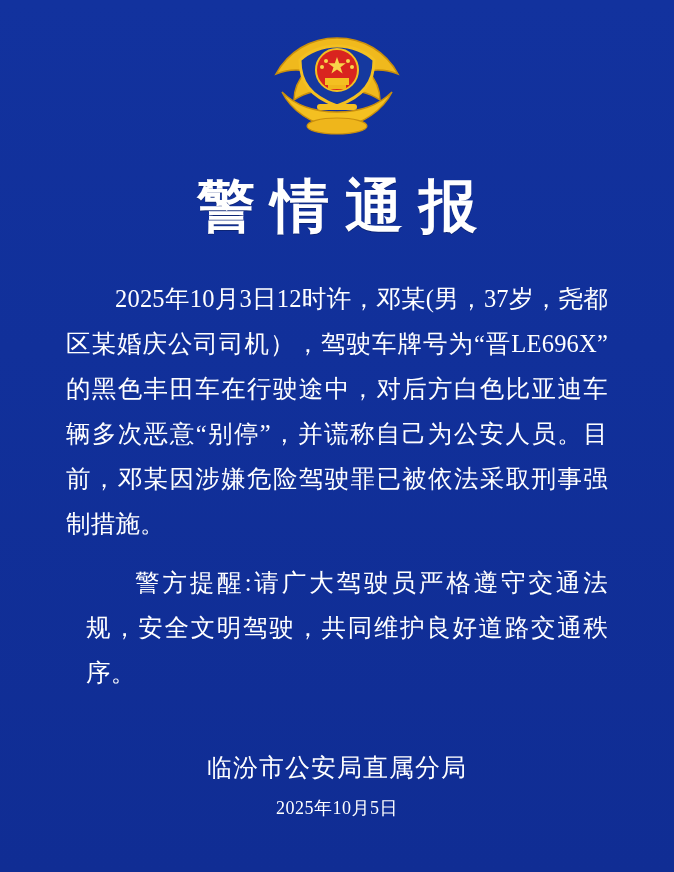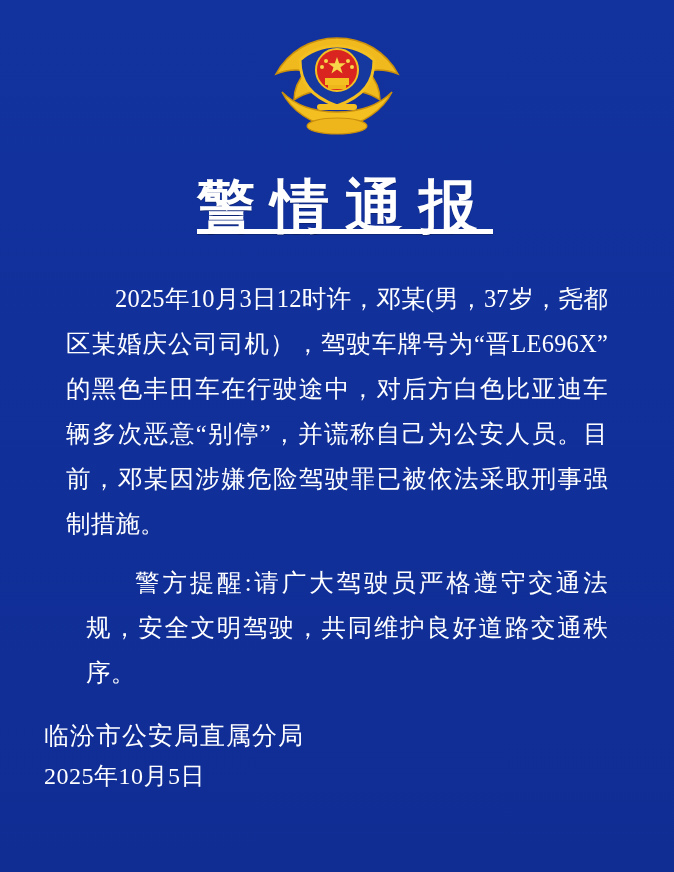--- a/index.html
+++ b/index.html
@@ -42,21 +42,20 @@
     text-align: center;
     font-size: 58px;
     font-weight: bold;
     letter-spacing: 16px;
     text-indent: 16px;
     margin-top: 22px;
     margin-bottom: 10px;
     color: #ffffff;
     font-family: "Liberation Serif", "DejaVu Serif", serif;
     text-shadow: 0 1px 0 rgba(0,0,0,0.25);
-    text-decoration: underline;
   }
   
   .body-text {
     margin-top: 20px;
     padding: 0 22px;
   }
   .para {
     font-size: 24.5px;
     line-height: 45px;
     text-align: justify;
@@ -68,30 +67,30 @@
   }
   .para.second {
     margin-top: 14px;
     margin-left: 20px;
   }
   
   .spacer {
     flex: 1 1 auto;
   }
   .footer {
-    text-align: left;
-    padding-bottom: 76px;
+    text-align: center;
+    padding-bottom: 44px;
   }
   .footer .org {
     font-size: 25px;
     line-height: 40px;
     letter-spacing: 1px;
   }
   .footer .date {
-    font-size: 24px;
+    font-size: 18px;
     line-height: 40px;
     letter-spacing: 0.5px;
   }
 </style>
 </head>
 <body>
 
 <div class="page">
 
   <div class="emblem-wrap">

